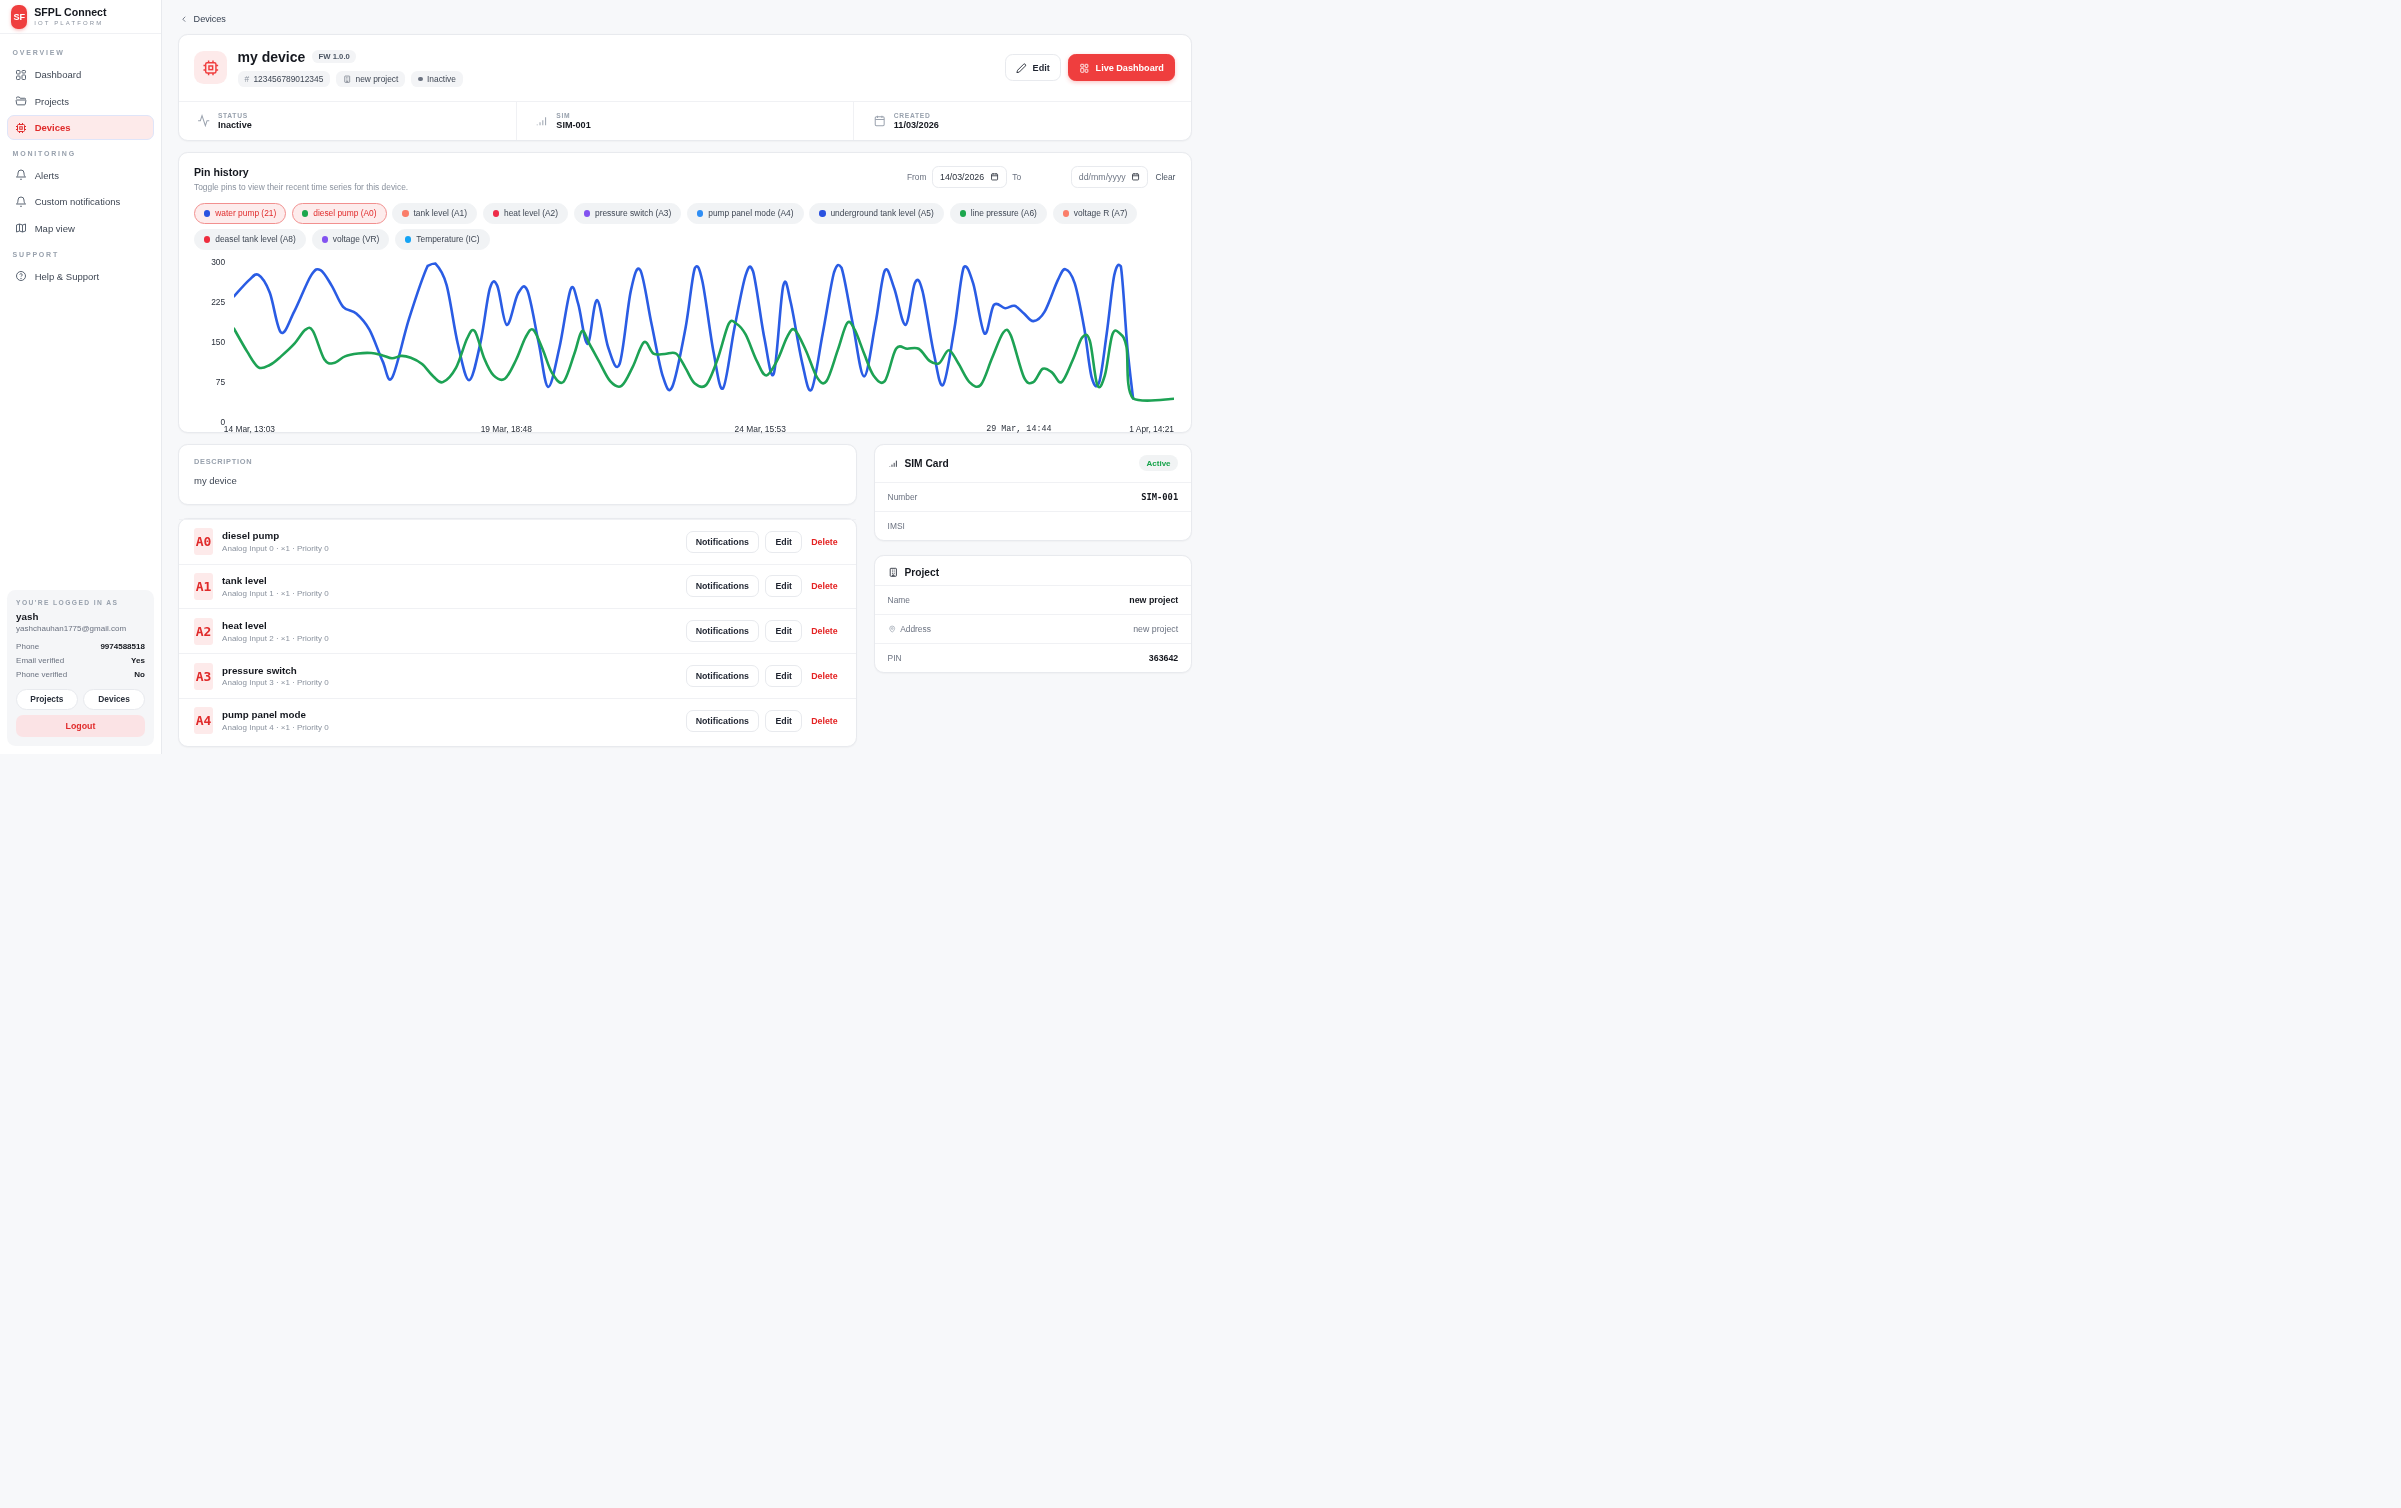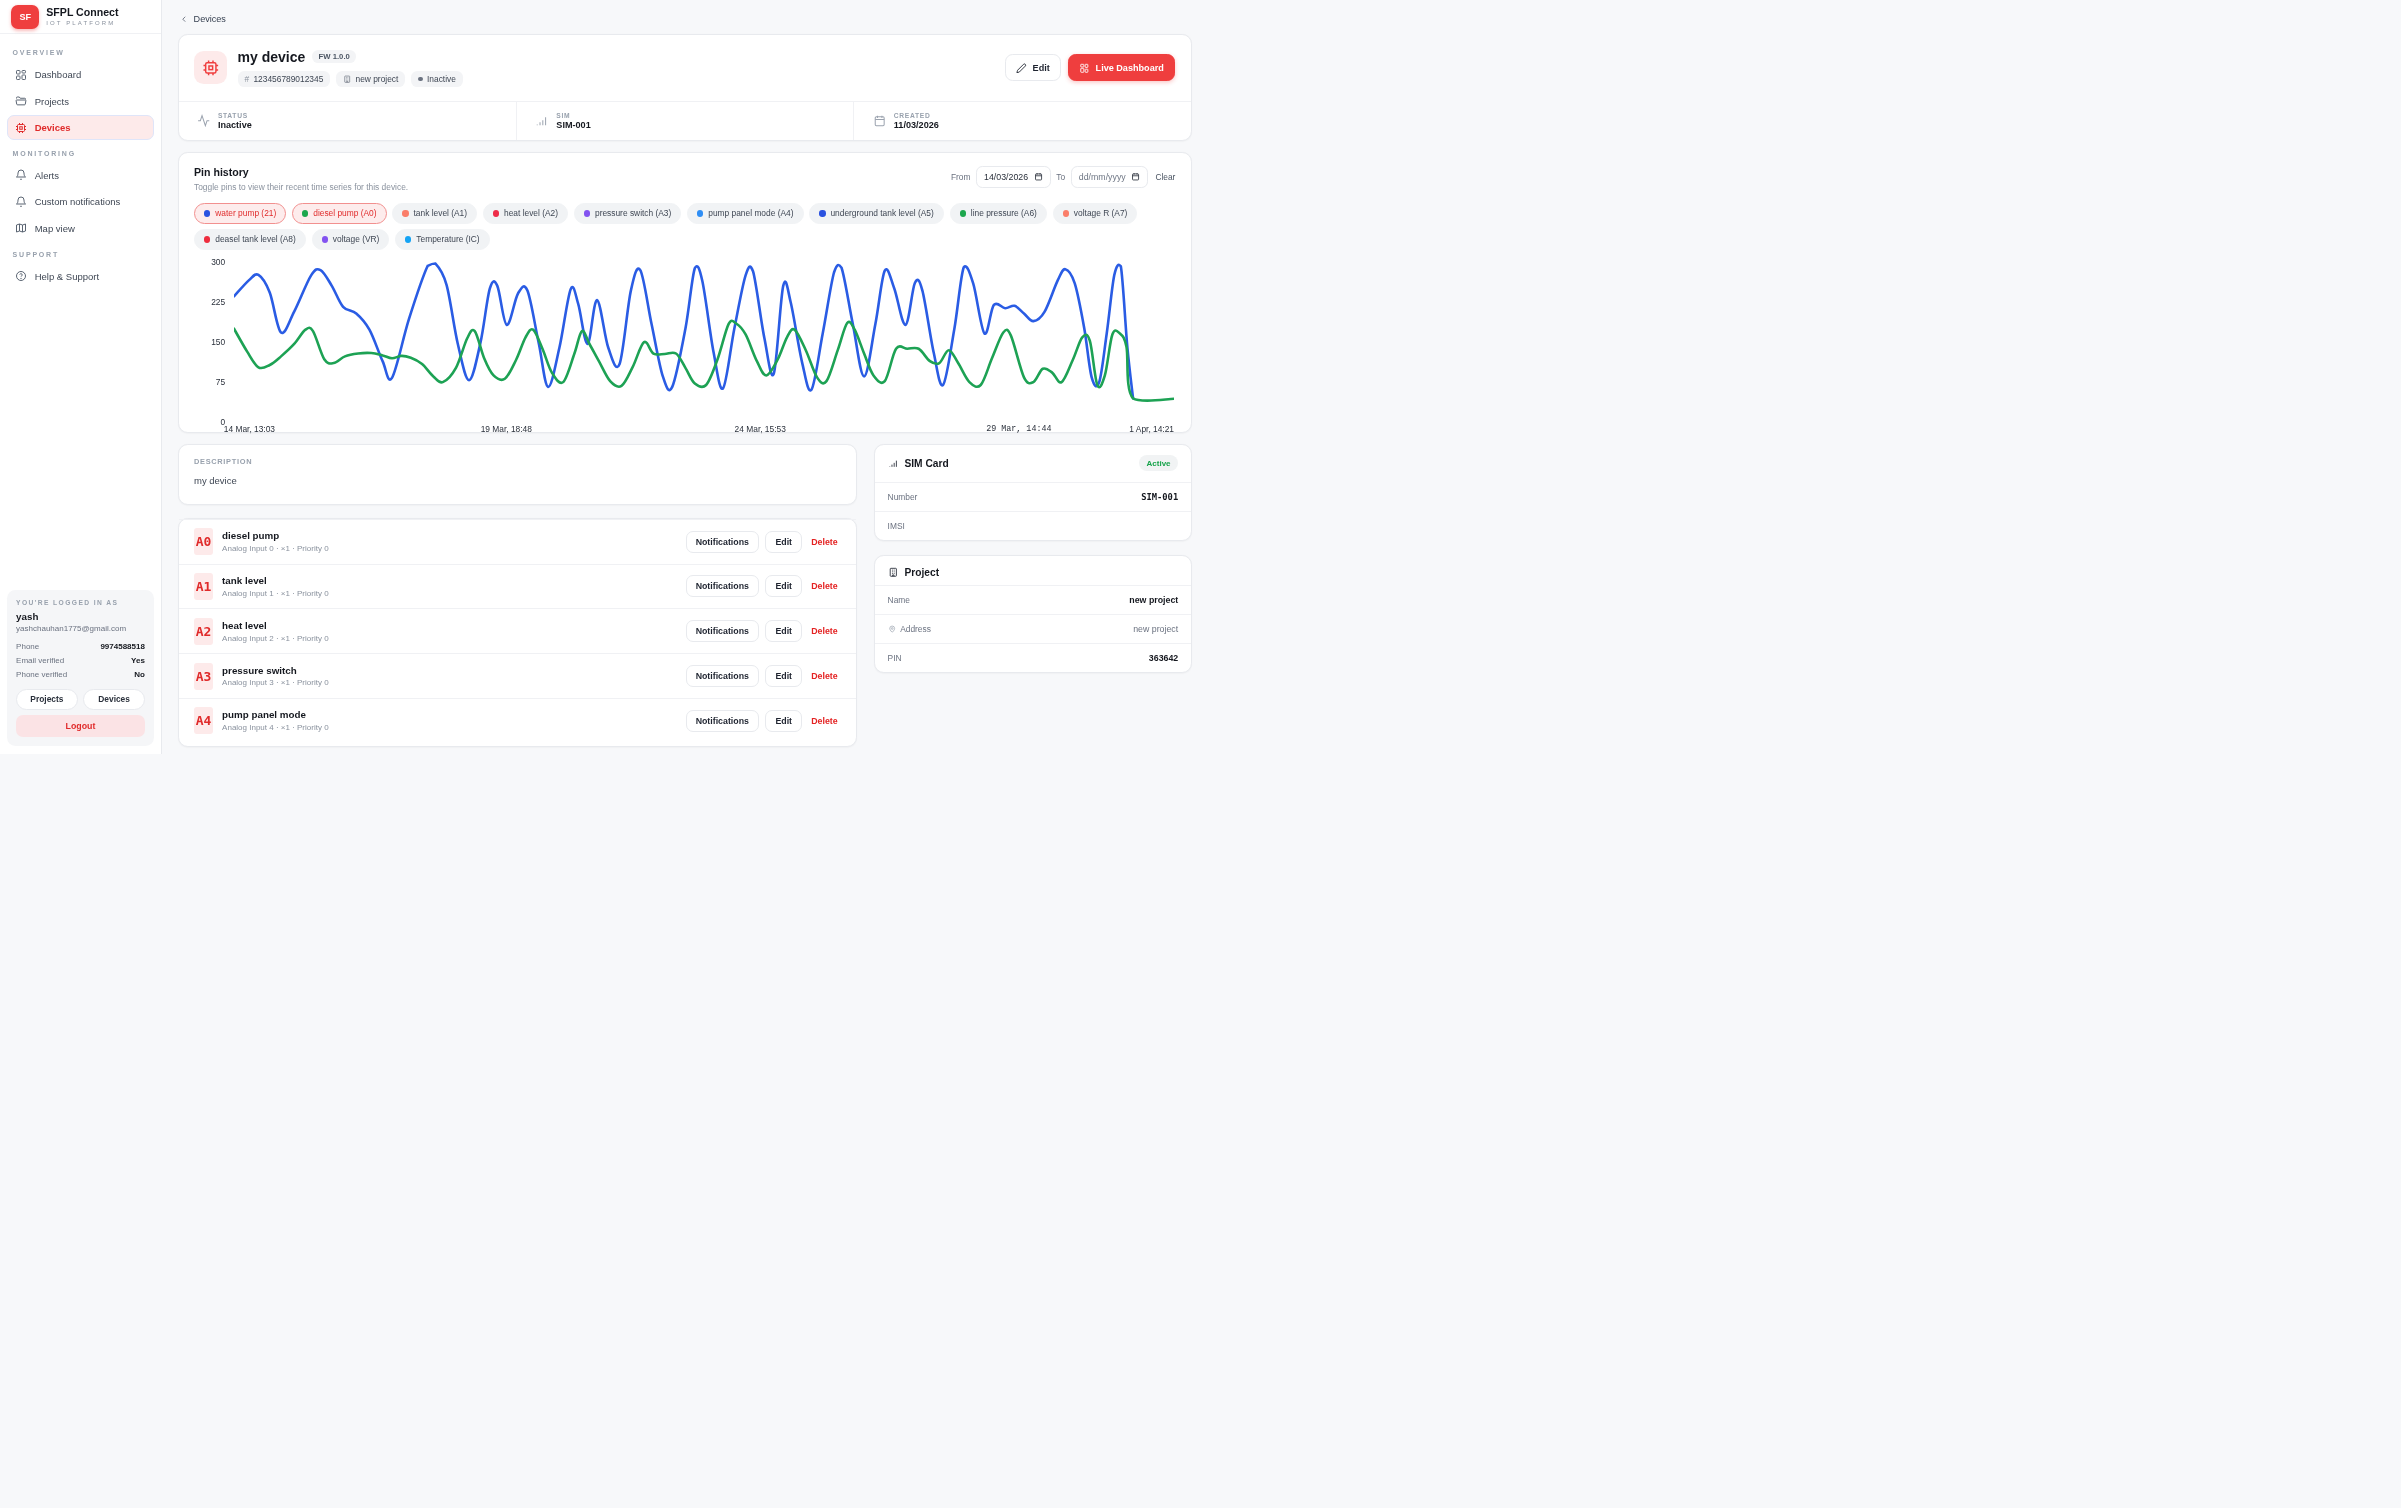--- a/index.html
+++ b/index.html
@@ -11,21 +11,21 @@
   }
   :root{
     --red:#ef3e3e; --red-dark:#e02b2b; --pink:#fdeaea; --pink2:#fbe3e5;
     --border:#e8eaee; --border-lite:#f0f1f4;
     --gray1:#9aa2ae; --gray2:#6b7280; --gray3:#3f4754;
     --card:#ffffff;
   }
   
   .sidebar{ width:162px; min-width:162px; background:#fff; border-right:0.7px solid var(--border); display:flex; flex-direction:column; height:100%; }
   .brand{ display:flex; align-items:center; gap:7px; padding:8.4px 11.3px; height:34px; border-bottom:0.7px solid var(--border-lite); }
-  .brand-logo{ width:28px; height:24px; border-radius:7px; background:var(--red); color:#fff; font-weight:bold; font-size:9.1px; display:flex; align-items:center; justify-content:center; box-shadow:0 1.4px 3.5px rgba(239,62,62,.35); }
+  .brand-logo{ width:16px; height:24px; border-radius:7px; background:var(--red); color:#fff; font-weight:bold; font-size:9.1px; display:flex; align-items:center; justify-content:center; box-shadow:0 1.4px 3.5px rgba(239,62,62,.35); }
   .brand-name{ font-size:10.6px; font-weight:bold; color:#15181f; line-height:1.1; }
   .brand-tag{ font-size:6px; letter-spacing:2.1px; color:#8a929e; margin-top:1.4px; }
   .nav{ padding:7px 7px 0 7px; }
   .nav-section{ font-size:7px; letter-spacing:1.8px; color:#98a1ad; font-weight:bold; padding:8.4px 5.6px 5.6px; }
   .nav-item{ display:flex; align-items:center; gap:7.7px; padding:5.6px 7px; border-radius:7px; font-size:9.5px; color:var(--gray3); cursor:pointer; border:0.7px solid transparent; margin-bottom:1.4px; }
   .nav-item svg{ width:12px; height:12px; stroke:#5b6573; flex:none; }
   .nav-item.active{ background:var(--pink); color:var(--red-dark); font-weight:bold; border:0.7px solid #dfe5f9; }
   .nav-item.active svg{ stroke:var(--red-dark); }
   .user-card{ margin:auto 7px 8.4px; background:#f5f6f8; border-radius:8.4px; padding:9.1px 9.1px 8.4px; }
   .user-heading{ font-size:6.7px; letter-spacing:1.4px; color:#98a1ad; font-weight:bold; }
@@ -64,21 +64,21 @@
   .stat-label{ font-size:6.7px; letter-spacing:0.7px; color:#98a1ad; font-weight:bold; }
   .stat-value{ font-size:9.1px; font-weight:bold; color:#15181f; margin-top:1.4px; }
   
   .pin-card{ margin-top:11.3px; padding:12.7px 15.5px 9.8px; }
   .pin-head{ display:flex; align-items:flex-start; }
   .pin-title{ font-size:10.6px; font-weight:bold; color:#15181f; }
   .pin-sub{ font-size:8.4px; color:#8a929e; margin-top:4.2px; }
   .range{ margin-left:auto; display:flex; align-items:center; gap:5.6px; }
   .range-label{ font-size:8.4px; color:#6b7280; }
   .date-input{ display:flex; align-items:center; gap:5.6px; border:0.7px solid var(--border); border-radius:6.3px; height:22.5px; padding:0 7px; font-size:8.8px; color:#2a303b; cursor:pointer; background:#fff; }
-  .date-input.placeholder{ color:#6f7785; }
+  .date-input.placeholder{ color:#6f7785;margin-left:44px; }
   .date-input svg{ width:9.1px; height:9.1px; stroke:#2a303b; }
   .clear-btn{ font-size:8.4px; color:#4b5563; background:none; border:none; cursor:pointer; font-family:inherit; margin-left:1.4px; }
   .chips{ display:flex; flex-wrap:wrap; gap:5.6px; margin-top:11.3px; }
   .chip{ display:flex; align-items:center; gap:4.9px; border-radius:703px; padding:4.2px 9.1px; font-size:8.4px; background:#f1f3f5; color:#3f4754; border:0.7px solid #f1f3f5; cursor:pointer; }
   .chip .dot{ width:6.3px; height:6.3px; border-radius:50%; flex:none; }
   .chip.active{ background:#fdecec; border-color:#f2908f; color:#e02d2d; }
   
   .chart-wrap{ display:flex; margin-top:9.8px; padding:2.8px 1.4px 0 4.2px; }
   .y-axis{ width:27px; position:relative; margin-right:8.4px; }
   .y-axis span{ position:absolute; right:0; transform:translateY(-50%); font-size:8.4px; color:#2a303b; }

